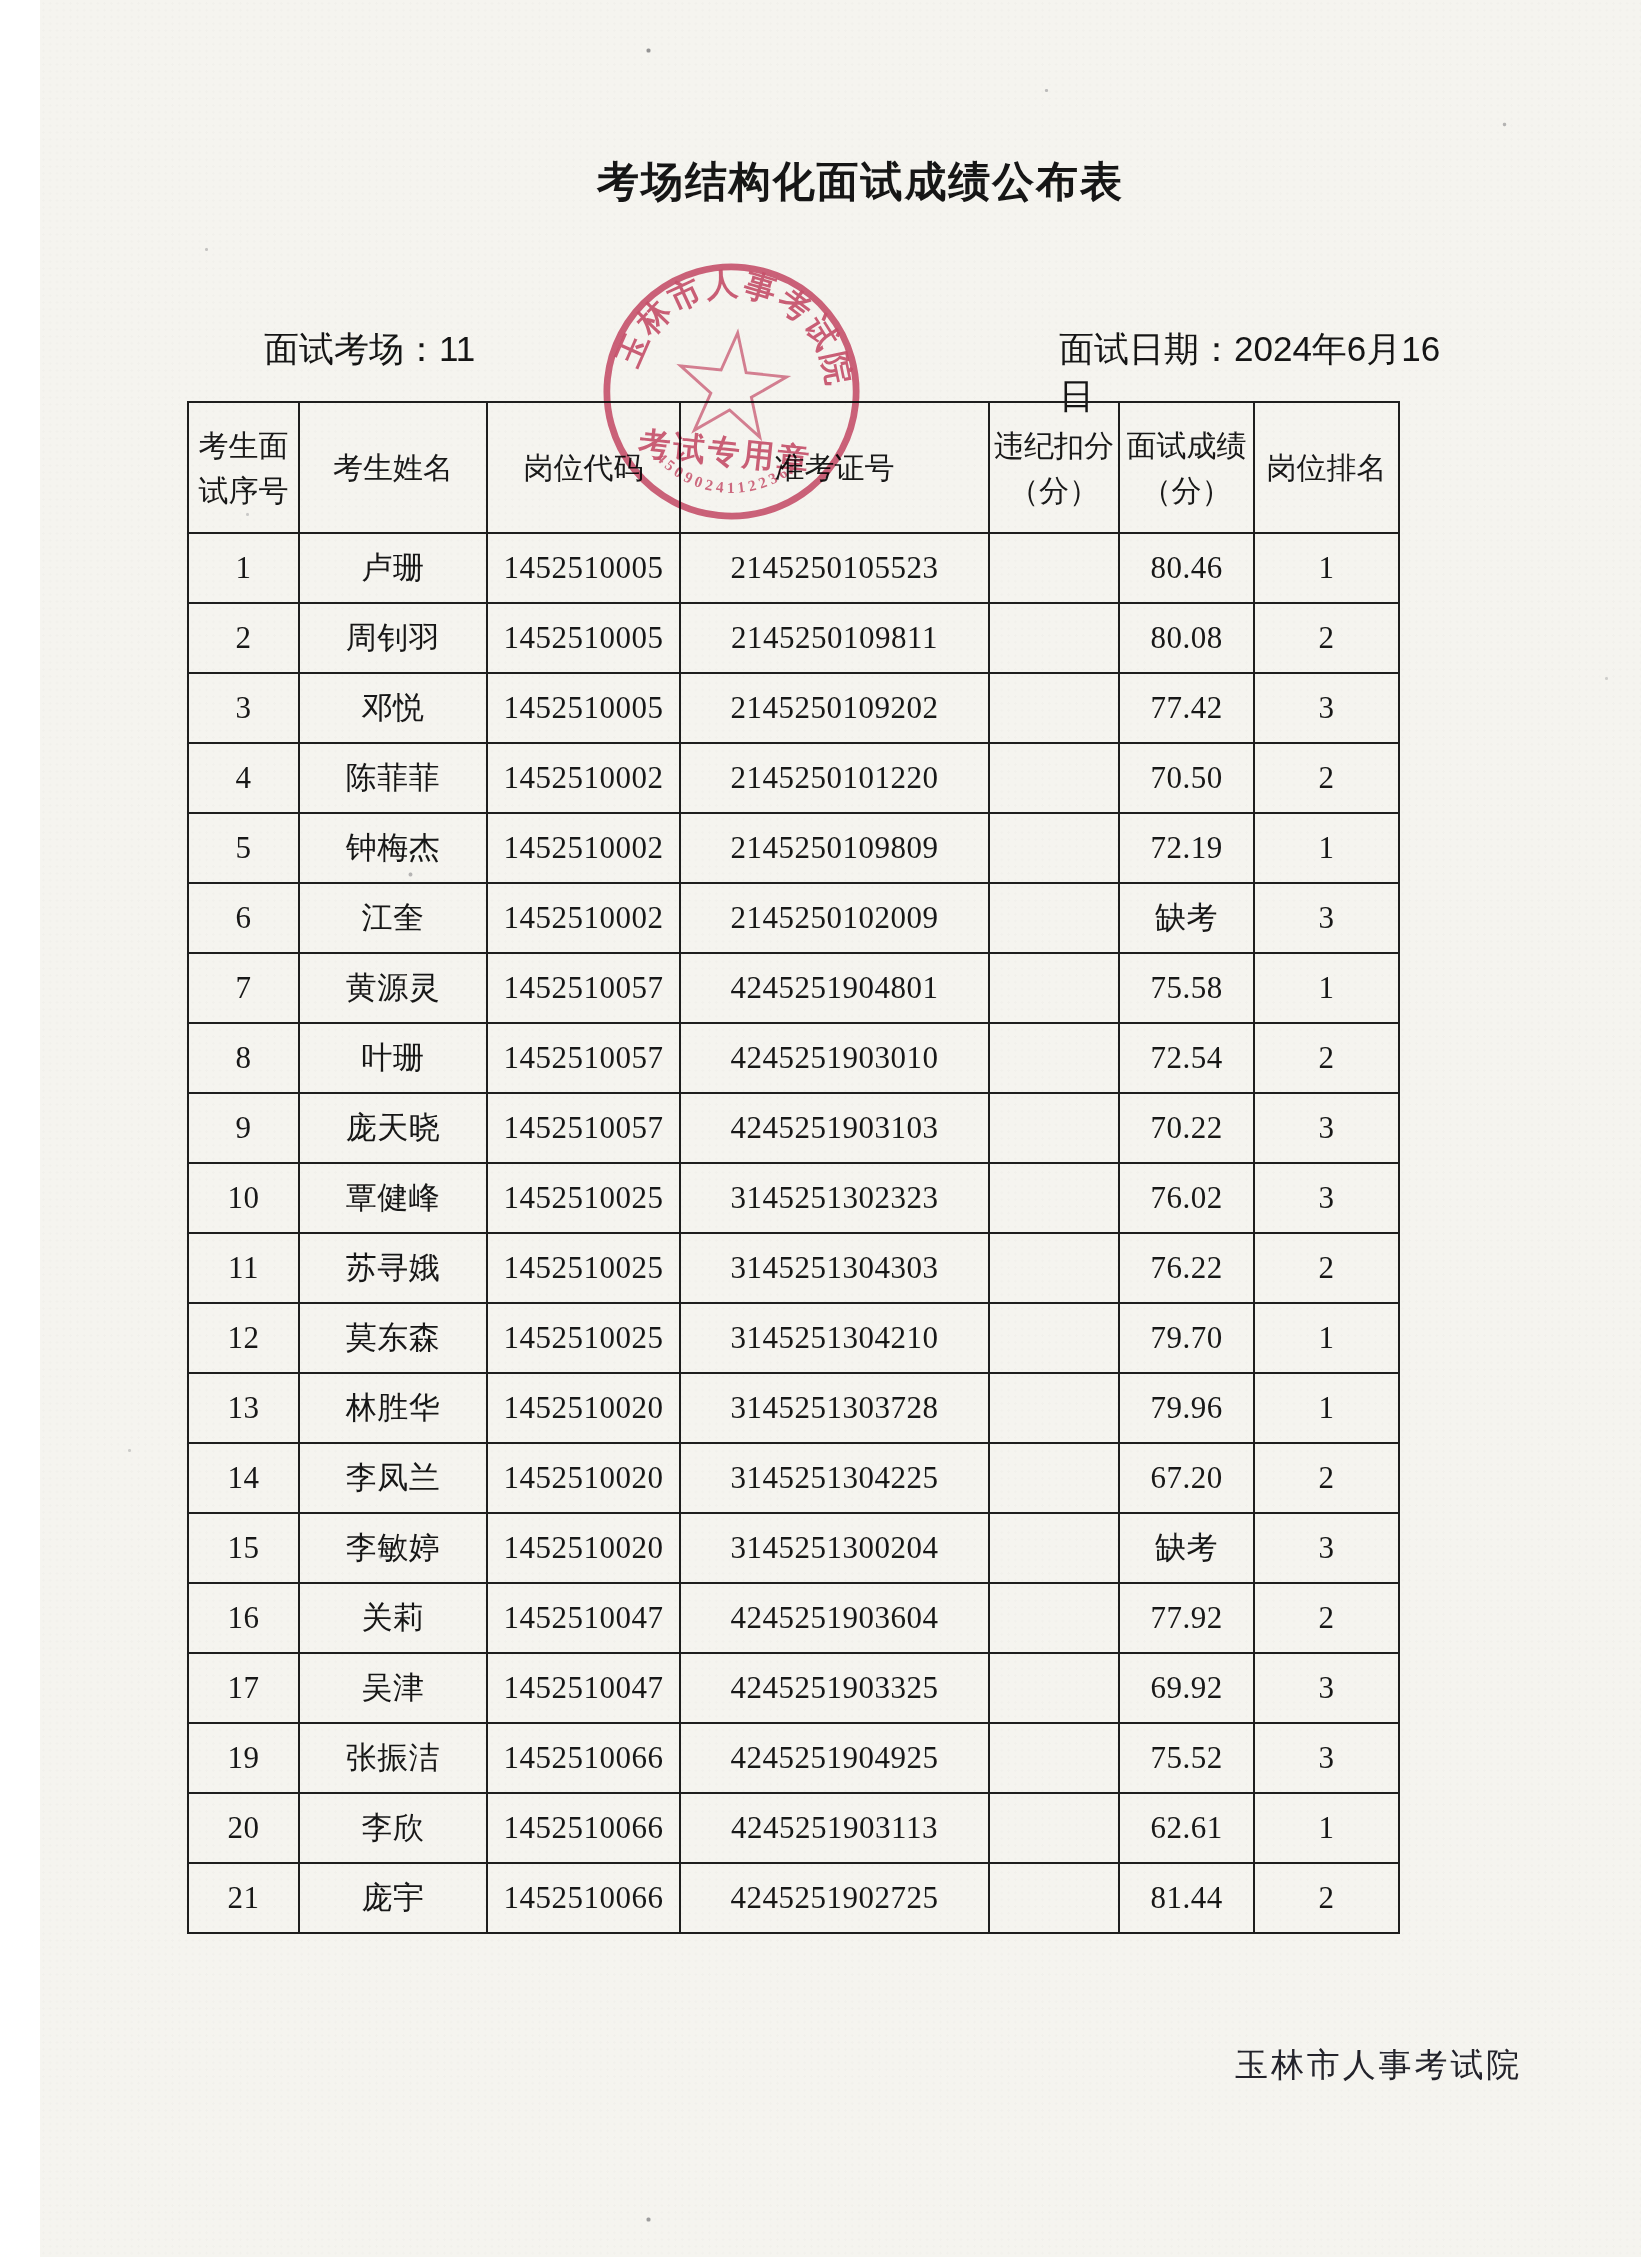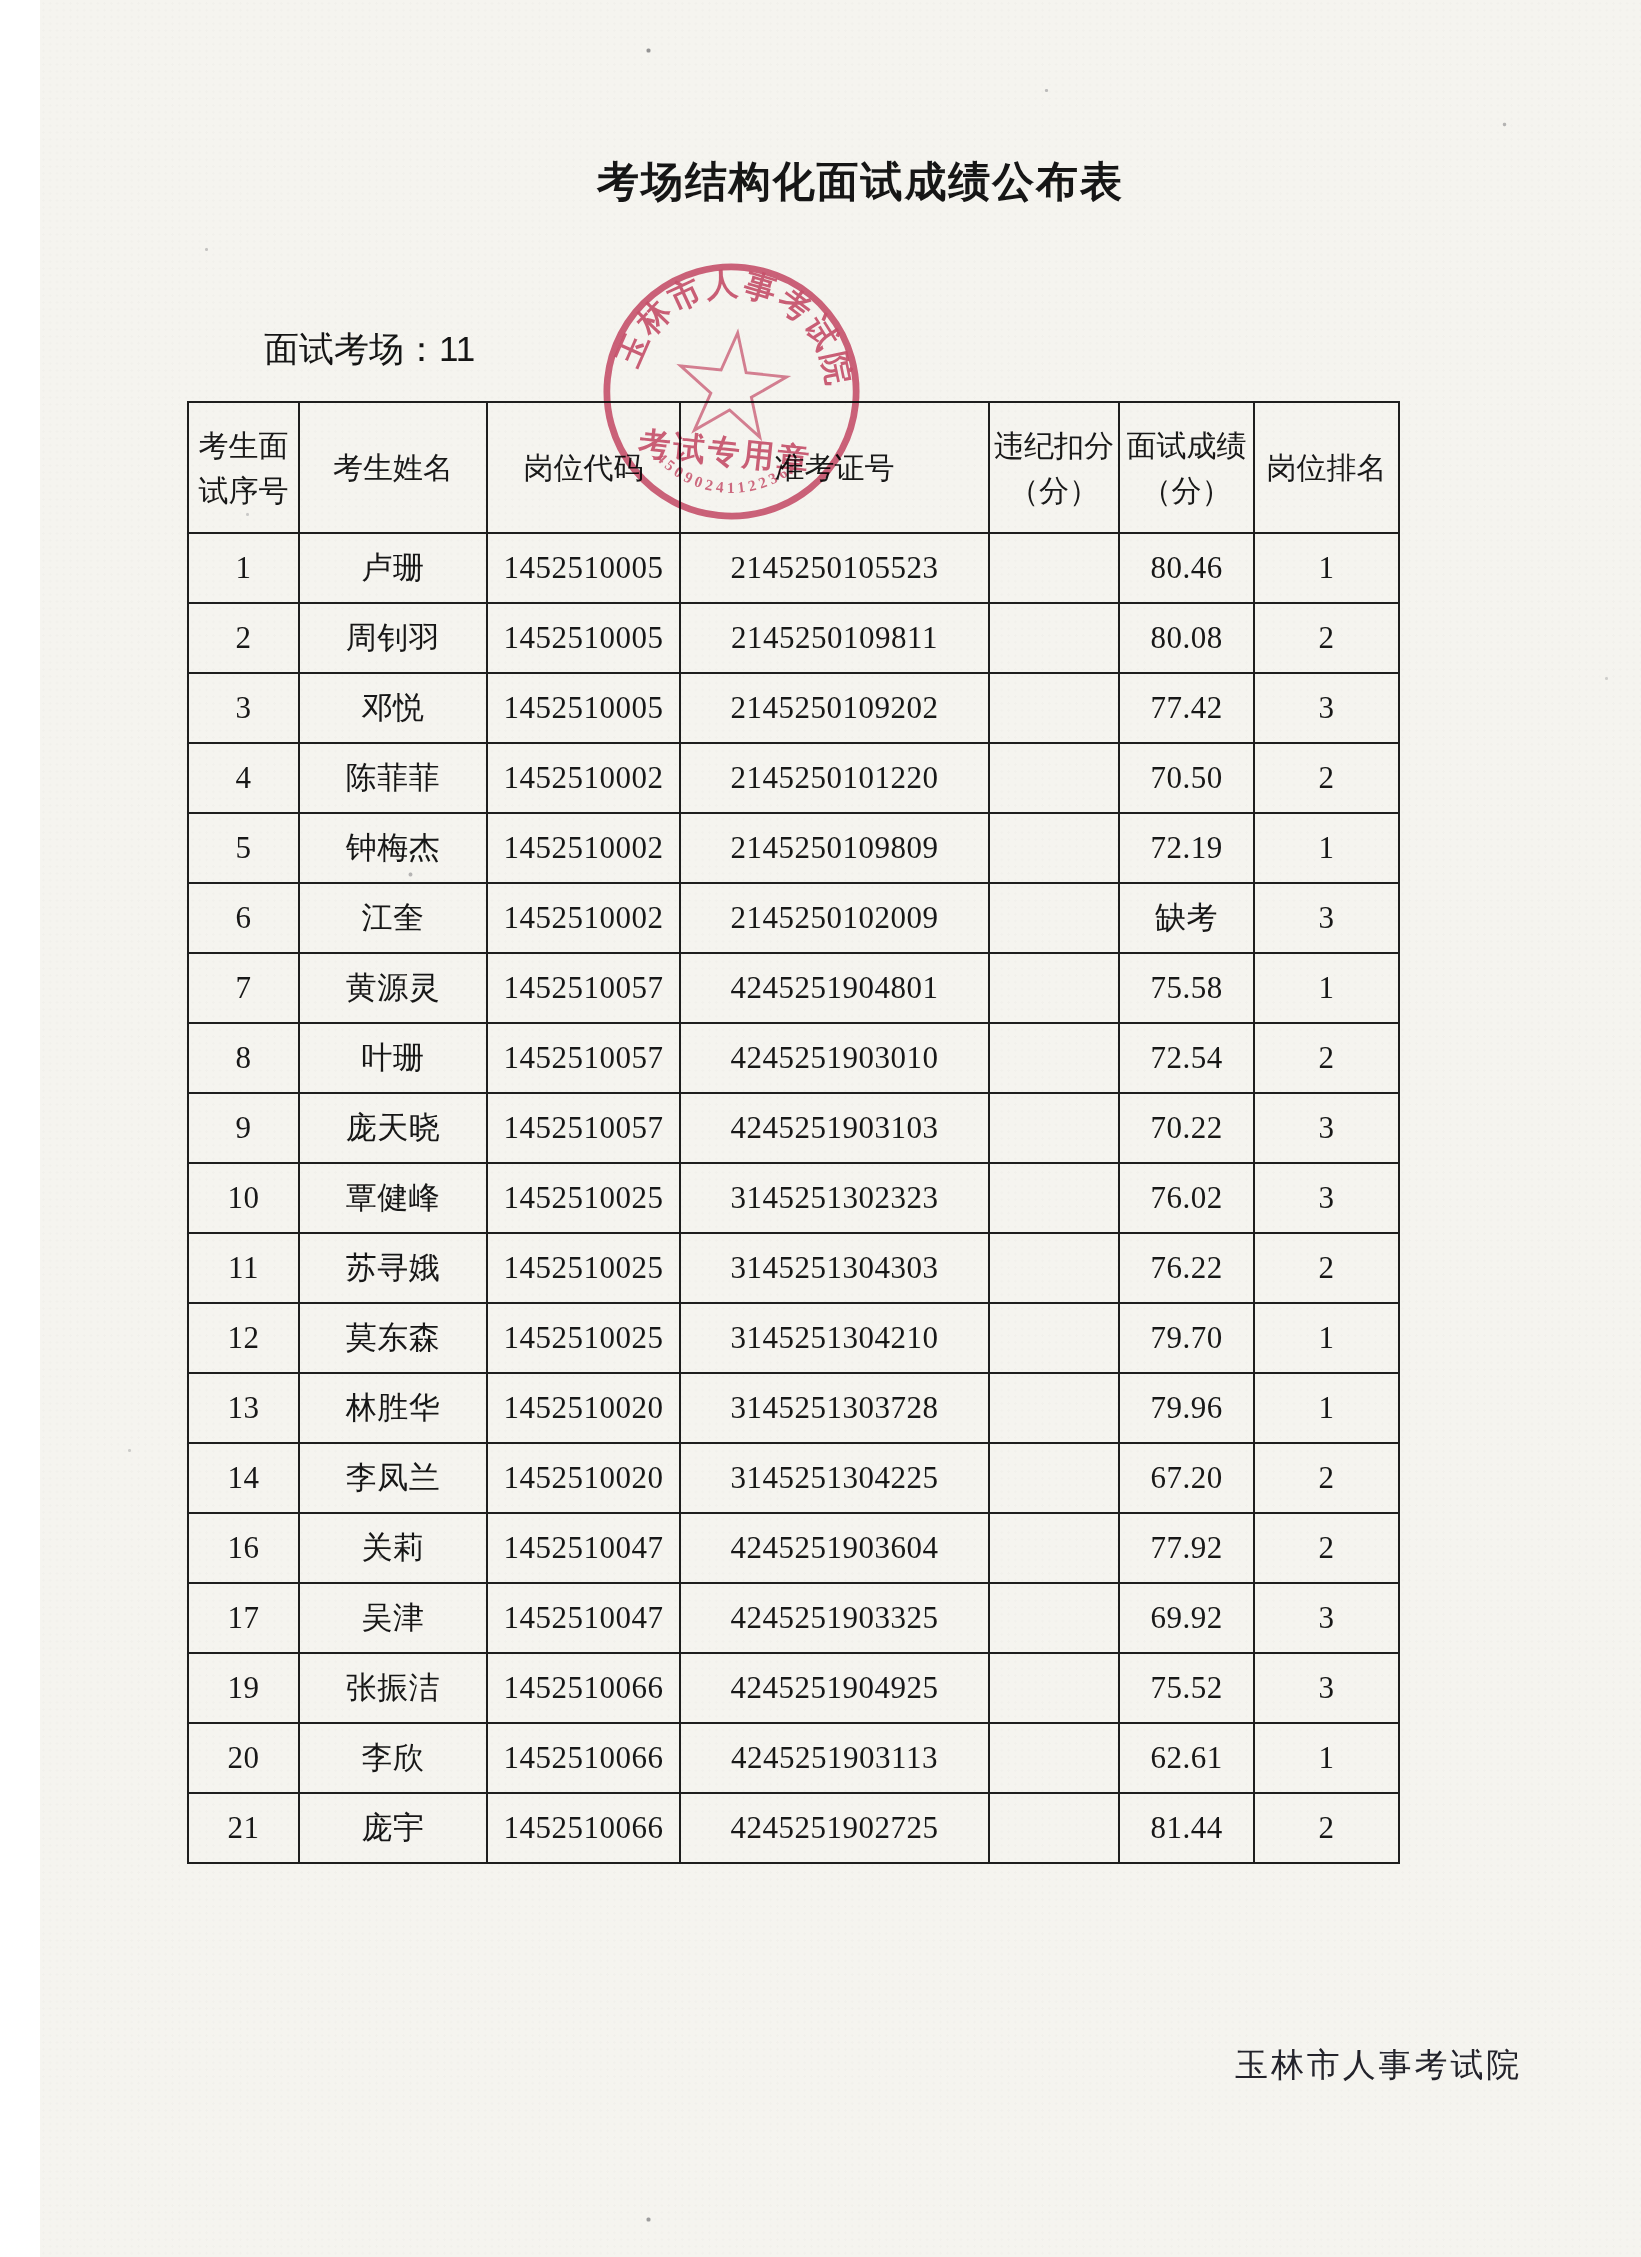--- a/index.html
+++ b/index.html
@@ -106,20 +106,21 @@
 </style>
 </head>
 <body>
 
 <div class="page">
 
   <h1 class="doc-title">考场结构化面试成绩公布表</h1>
 
   <div class="meta-row">
     <div class="meta-left"><span>面试考场：</span><span>11</span></div>
+    <div class="meta-right"><span>面试日期：</span><span>2024年6月16日</span></div>
   </div>
 
   <table class="scores">
     <colgroup>
       <col style="width:111px">
       <col style="width:188px">
       <col style="width:193px">
       <col style="width:309px">
       <col style="width:130px">
       <col style="width:135px">
@@ -260,20 +261,29 @@
         <tr>
           <td>14</td>
           <td>李凤兰</td>
           <td>1452510020</td>
           <td>3145251304225</td>
           <td></td>
           <td>67.20</td>
           <td>2</td>
         </tr>
         <tr>
+          <td>15</td>
+          <td>李敏婷</td>
+          <td>1452510020</td>
+          <td>3145251300204</td>
+          <td></td>
+          <td>缺考</td>
+          <td>3</td>
+        </tr>
+        <tr>
           <td>16</td>
           <td>关莉</td>
           <td>1452510047</td>
           <td>4245251903604</td>
           <td></td>
           <td>77.92</td>
           <td>2</td>
         </tr>
         <tr>
           <td>17</td>

